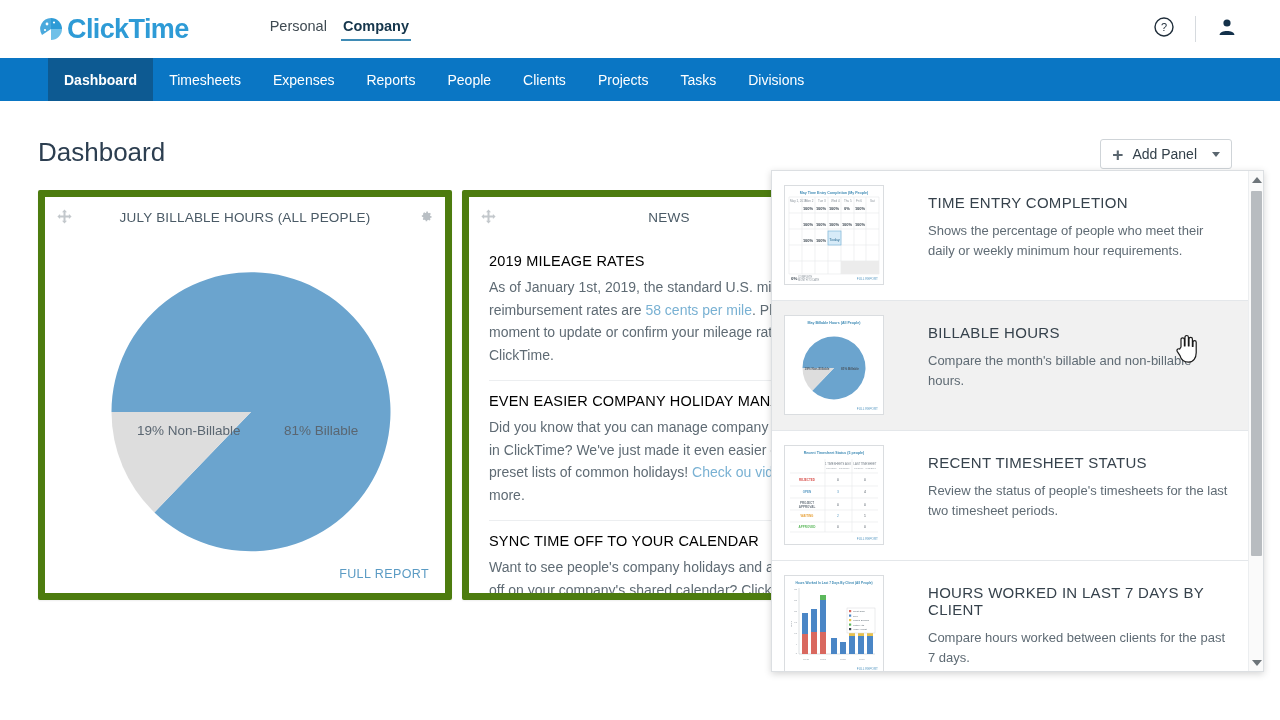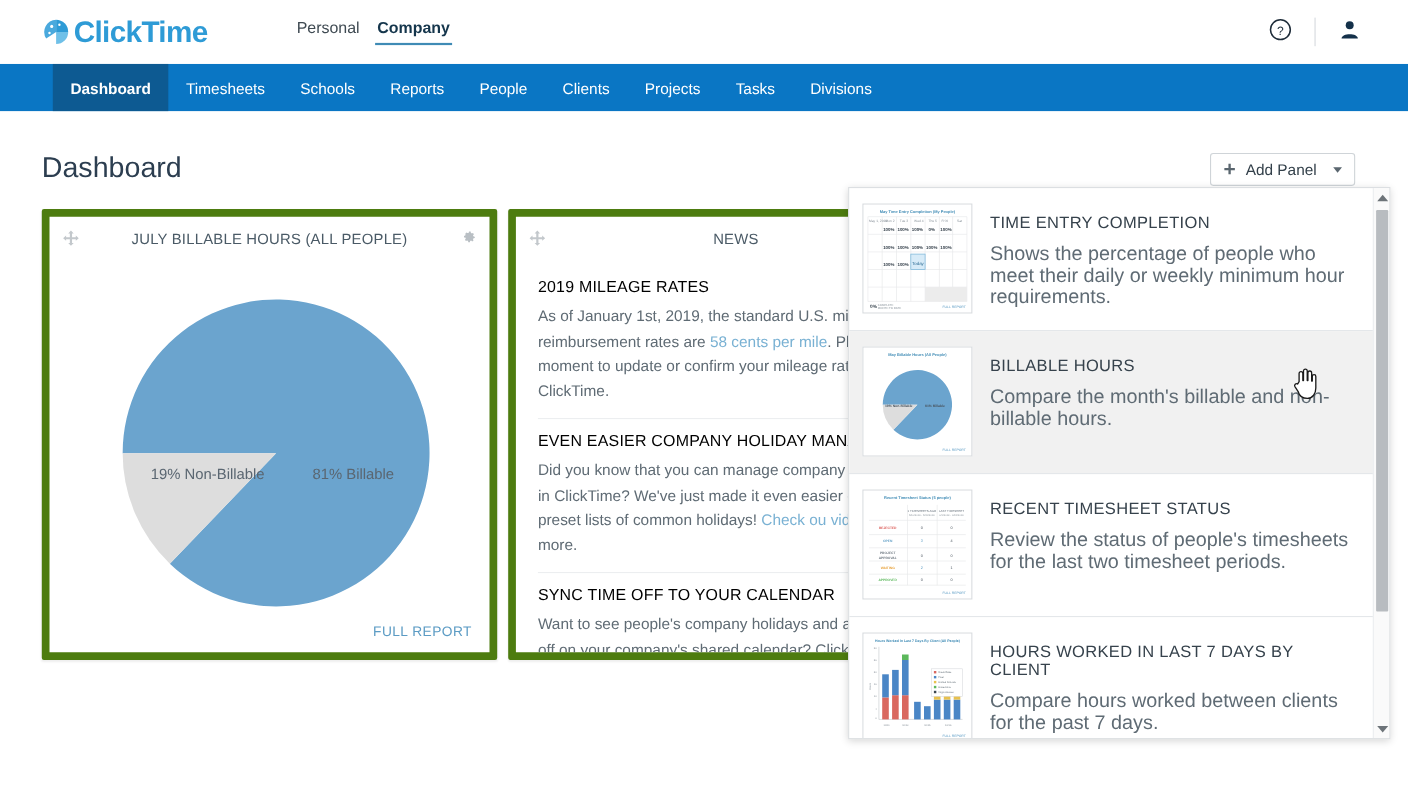--- a/index.html
+++ b/index.html
@@ -119,25 +119,25 @@
   .dd-list { position: absolute; inset: 0 14px 0 0; }
   .dd-item {
     display: flex; gap: 16px; padding: 14px 18px 14px 12px;
     border-bottom: 1px solid #e4e7ea; height: 130px; cursor: pointer;
   }
   .dd-item.hover { background: #f1f1f1; }
   .dd-thumb {
     width: 100px; height: 100px; flex: none; background: #fff;
     border: 1px solid #dadde0; position: relative; overflow: hidden;
   }
-  .dd-txt { padding-top: 9px; }
+  .dd-txt { padding-top: 9px; margin-left: 28px; }
   .dd-title {
     font-size: 15px; color: #36424c; letter-spacing: .3px; margin-bottom: 10px;
   }
-  .dd-desc { font-size: 18px; color: #5f6b74; line-height: 19.5px; max-width: 340px; }
+  .dd-desc { font-size: 13px; color: #5f6b74; line-height: 19.5px; max-width: 340px; }
 
   
   .dd-sb {
     position: absolute; right: 0; top: 0; width: 15px; height: 100%;
     background: #fafafa; border-left: 1px solid #eceef0;
   }
   .sb-arrow {
     position: absolute; left: 0; width: 15px; height: 17px;
     display: flex; align-items: center; justify-content: center;
   }
@@ -201,21 +201,21 @@
             <path d="M3.6 19 C3.6 13.8 18.4 13.8 18.4 19 Z" fill="#14314a"></path>
           </svg>
         </span>
       </div>
     </div>
   </div>
 
   <div class="mainnav">
     <div class="mainnav-item active">Dashboard</div>
     <div class="mainnav-item">Timesheets</div>
-    <div class="mainnav-item">Schools</div>
+    <div class="mainnav-item">Expenses</div>
     <div class="mainnav-item">Reports</div>
     <div class="mainnav-item">People</div>
     <div class="mainnav-item">Clients</div>
     <div class="mainnav-item">Projects</div>
     <div class="mainnav-item">Tasks</div>
     <div class="mainnav-item">Divisions</div>
   </div>
 
   <div class="content">
     <h1 class="page-title">Dashboard</h1>

